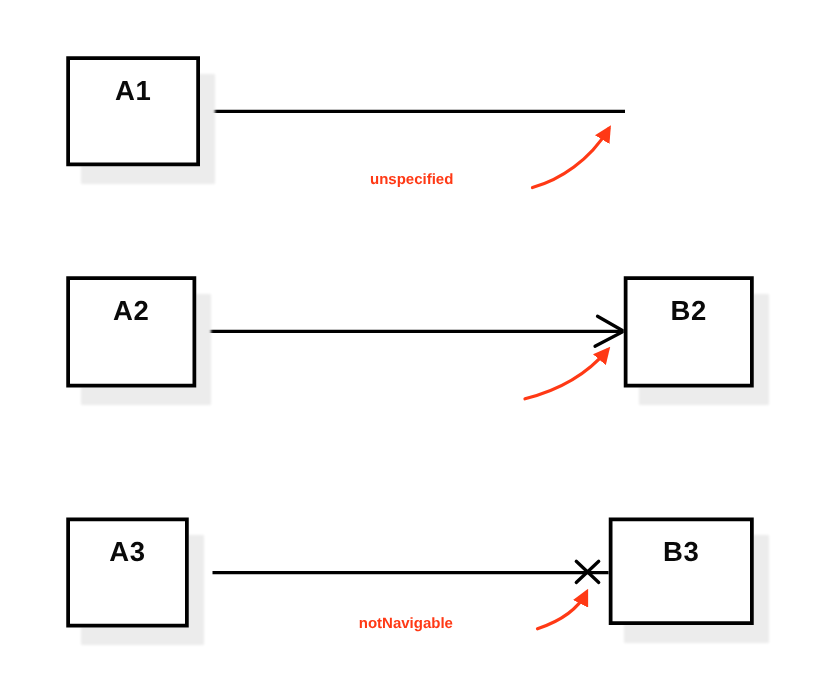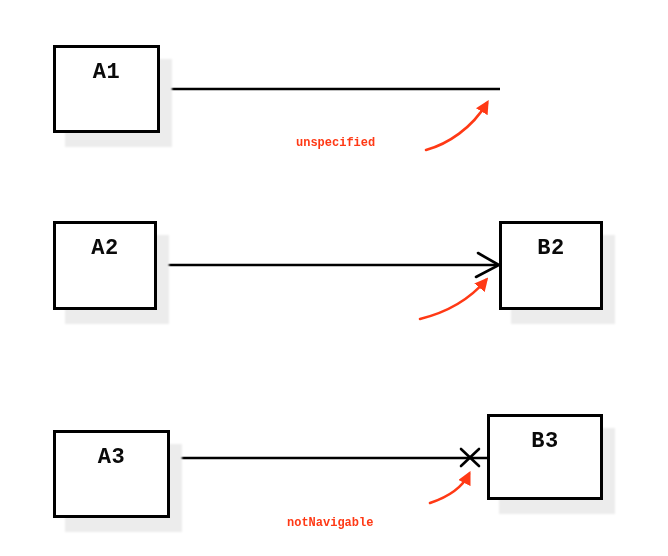--- a/index.html
+++ b/index.html
@@ -6,21 +6,21 @@
     margin: 0;
     padding: 0;
     background: #ffffff;
   }
   .canvas {
     position: relative;
     width: 668px;
     height: 556px;
     overflow: hidden;
     background: var(--bg, #ffffff);
-    font-family: Liberation Mono, monospace;
+    font-family: Liberation Sans, sans-serif;
   }
   .overlay {
     position: absolute;
     left: 0;
     top: 0;
     width: 668px;
     height: 556px;
     pointer-events: none;
   }
   .node {
@@ -33,32 +33,32 @@
     font-weight: bold;
     font-size: 22px;
     letter-spacing: 0.5px;
     text-align: center;
     padding-top: 12px;
   }
   .node-a1 { left: 53px;  top: 45px;  width: 107px; height: 88px; }
   .node-b1 { left: 500px; top: 45px;  width: 103px; height: 88px; }
   .node-a2 { left: 53px;  top: 221px; width: 104px; height: 89px; }
   .node-b2 { left: 499px; top: 221px; width: 104px; height: 89px; }
-  .node-a3 { left: 53px;  top: 414px; width: 117px; height: 88px; margin-top: 16px; }
+  .node-a3 { left: 53px;  top: 414px; width: 98px; height: 88px; }
   .node-b3 { left: 487px; top: 414px; width: 116px; height: 86px; }
   .annotation {
     position: absolute;
     color: var(--annotation, #ff3915);
     font-weight: bold;
     font-size: 12px;
     white-space: nowrap;
   }
   .annotation-1 { left: 296px; top: 136px; }
   .annotation-2 { left: 312px; top: 306px; }
-  .annotation-3 { left: 287px; top: 516px; }
+  .annotation-3 { left: 287px; top: 491px; }
   .assoc-line   { stroke: var(--line, #000000); stroke-width: 2.6; fill: none; }
   .end-marker   { stroke: var(--line, #000000); stroke-width: 2.6; fill: none; stroke-linecap: round; }
   .red-arrow    { stroke: var(--annotation, #ff3915); stroke-width: 2.6; fill: none; stroke-linecap: round; }
 </style>
 </head>
 <body>
 
 <div class="canvas">
 
   <svg class="overlay" viewBox="0 0 668 556" aria-hidden="true">

